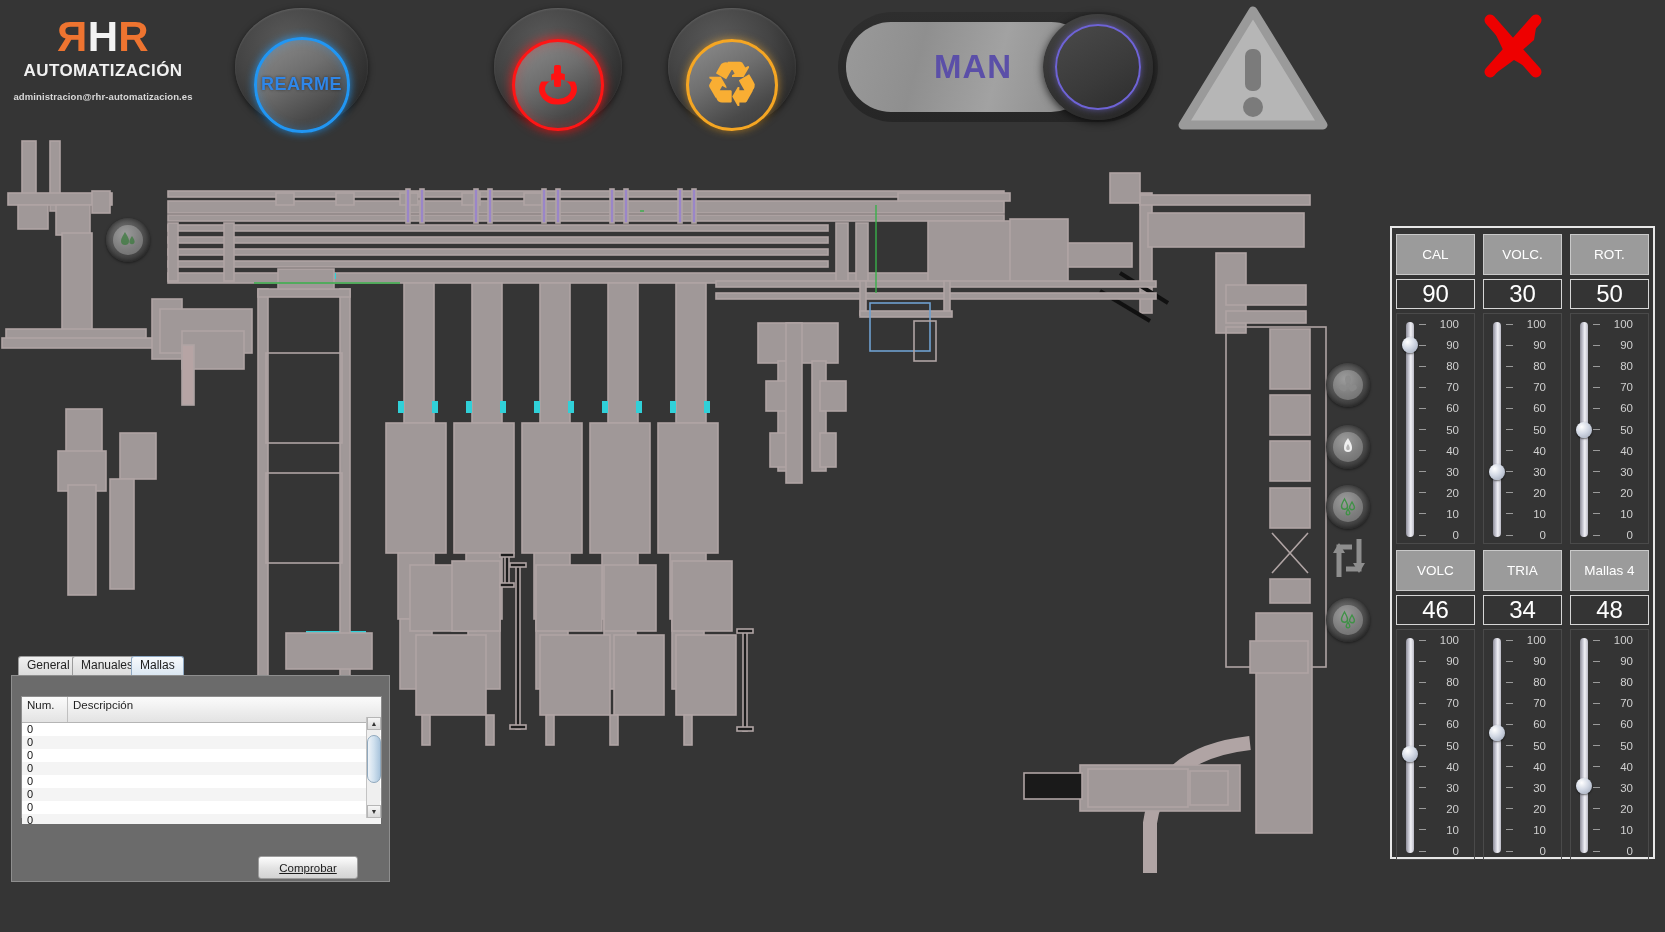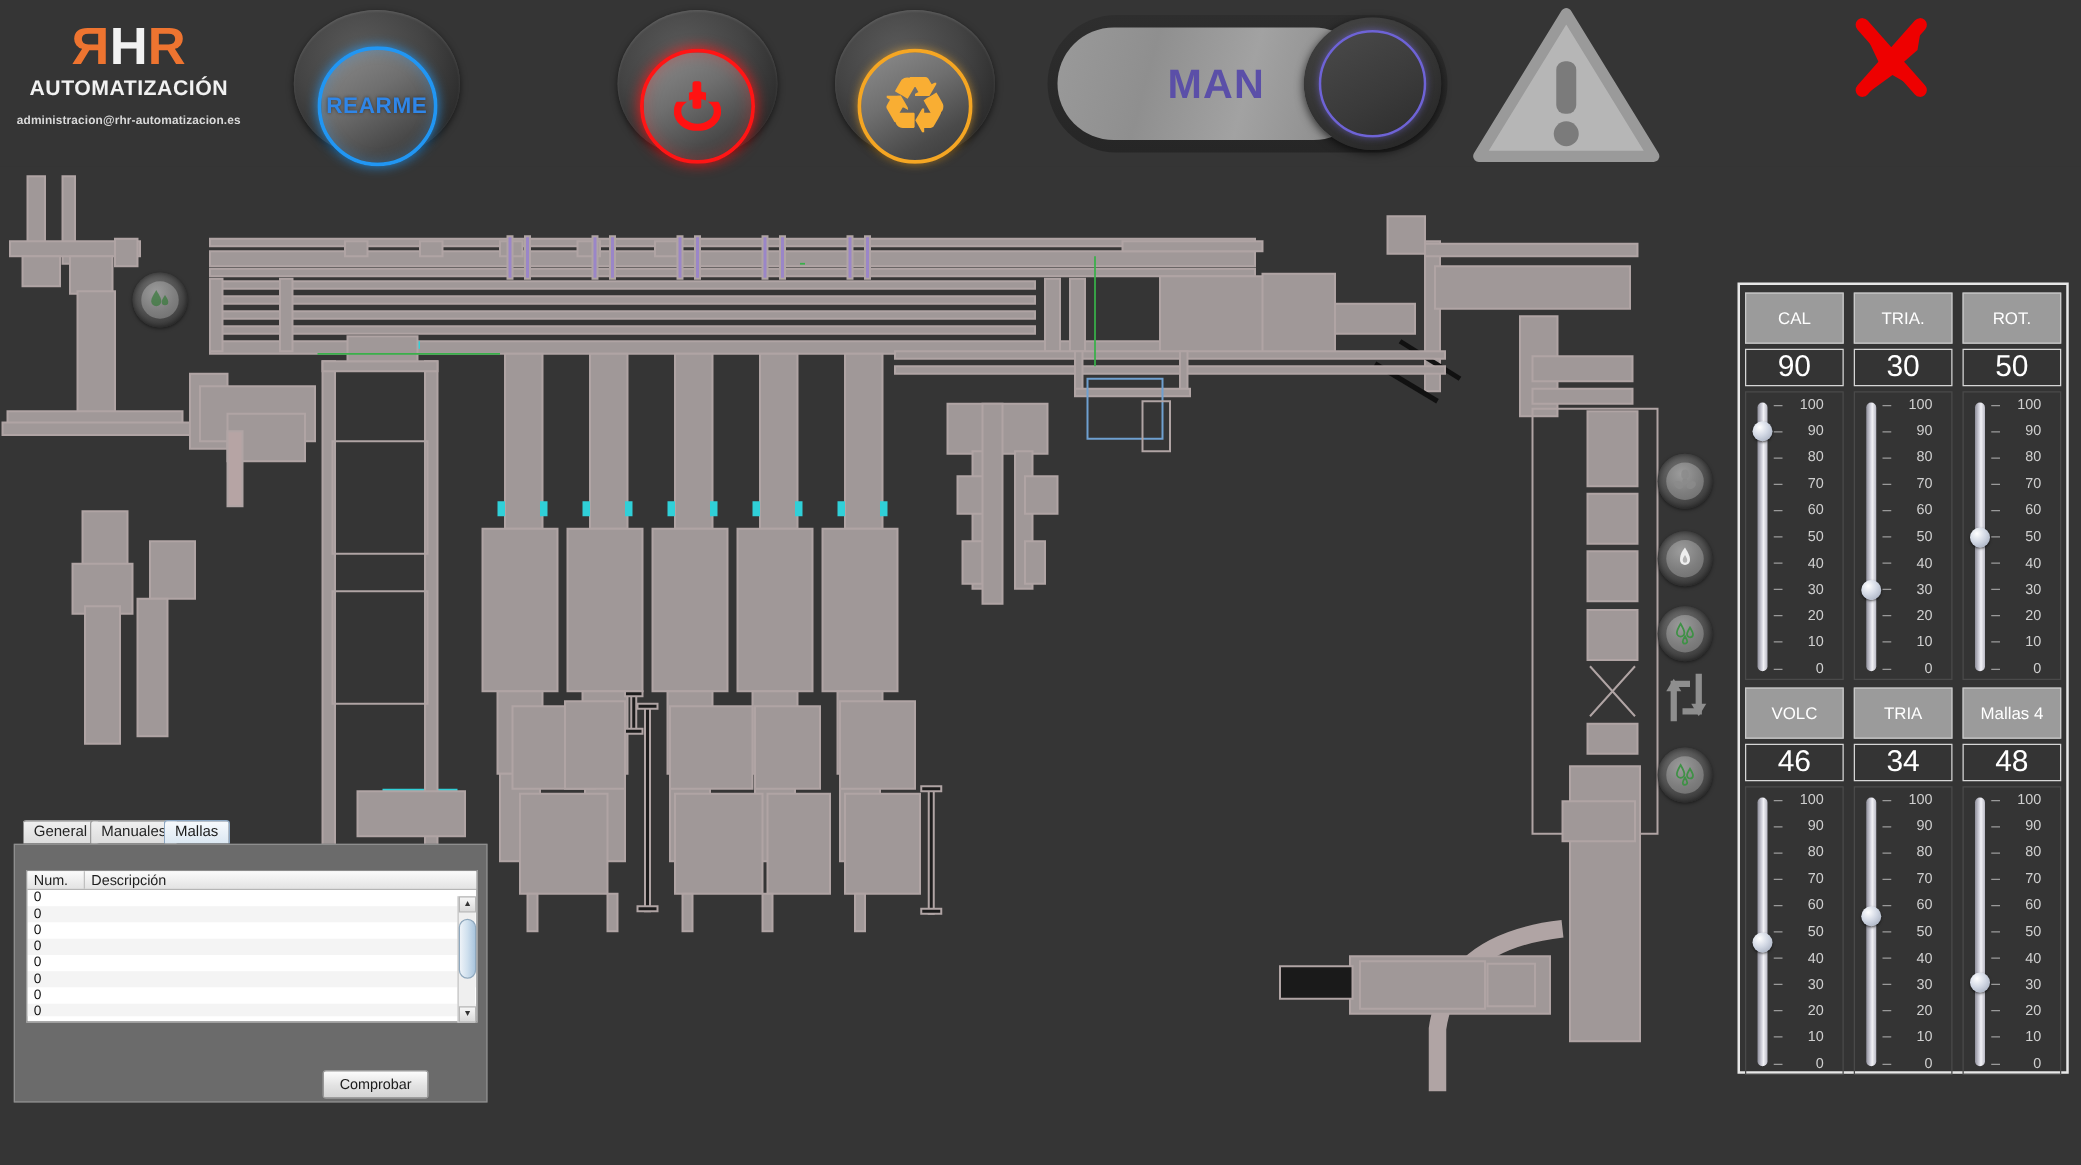--- a/index.html
+++ b/index.html
@@ -111,42 +111,42 @@
     font-size: 12px; color: #242424; line-height: 17px;
     background: linear-gradient(180deg, #f0f0f0 0%, #dcdcdc 100%); }
   .tab.active { background: linear-gradient(180deg, #f7fafd 0%, #dbe7f2 100%); color: #1b1b1b; border-color: #8fa9c4; }
   #tab-general { left: 7px; }
   #tab-manuales { left: 61px; }
   #tab-alarmas { left: 120px; }
   #alarm-body { position: absolute; left: 0; top: 19px; width: 379px; height: 207px;
     background: #6b6b6b; border: 1px solid #8e8e8e; }
   #alarm-table { position: absolute; left: 9px; top: 20px; width: 361px; height: 122px;
     background: #ffffff; border: 1px solid #8c8c8c; }
-  #alarm-head { display: flex; height: 15px;
+  #alarm-head { display: flex; height: 26px;
     background: linear-gradient(180deg, #fbfbfb 0%, #e3e3e3 100%); border-bottom: 1px solid #b5b5b5; }
   .th { font-size: 11.5px; color: #1e1e1e; padding: 2px 0 0 5px; }
   .th-num { width: 46px; border-right: 1px solid #c0c0c0; }
   .th-desc { flex: 1; }
   #alarm-rows { position: relative; height: 101px; overflow: hidden; }
   .arow { display: flex; height: 13px; font-size: 11px; color: #111; }
   .arow:nth-child(odd) { background: #ffffff; }
   .arow:nth-child(even) { background: #f4f4f4; }
   .arow .c-num { width: 46px; padding-left: 5px; }
   .arow .c-desc { flex: 1; }
   #alarm-scroll { position: absolute; right: 1px; top: 20px; width: 14px; height: 101px;
     background: #efefef; border-left: 1px solid #c3c3c3; }
   .sbtn { width: 14px; height: 13px; background: linear-gradient(180deg, #f6f6f6, #dadada);
     border: 1px solid #b6b6b6; font-size: 7px; color: #333; text-align: center; line-height: 11px; }
   #sb-thumb { position: absolute; left: 0; top: 18px; width: 14px; height: 48px;
     background: linear-gradient(90deg, #eef3f8, #cfe0ee 50%, #a9c4dc);
     border: 1px solid #8fa8bd; border-radius: 7px; }
-  #comprobar-btn { position: absolute; left: 246px; top: 180px; width: 85px; height: 23px;
+  #comprobar-btn { position: absolute; left: 246px; top: 180px; width: 100px; height: 23px;
     border: 1px solid #9c9c9c; border-radius: 3px;
     background: linear-gradient(180deg, #fdfdfd 0%, #e2e2e2 55%, #d3d3d3 100%);
-    font-size: 11.5px; color: #1b1b1b; display: flex; align-items: center; justify-content: center; }
+    font-size: 11.5px; color: #1b1b1b; display: flex; align-items: center; justify-content: center; text-decoration: underline; }
 
   
   .icon-btn { position: absolute; width: 44px; height: 44px; border-radius: 50%;
     background: radial-gradient(circle at 38% 28%, #6a6a6a 0%, #545454 45%, #3b3b3b 80%, #2e2e2e 100%);
     box-shadow: inset 0 0 6px rgba(0,0,0,.6), 0 1px 3px rgba(0,0,0,.5);
     display: flex; align-items: center; justify-content: center; }
   .icon-btn .face { width: 30px; height: 30px; border-radius: 50%;
     background: radial-gradient(circle at 40% 30%, #9c9c9c 0%, #7e7e7e 55%, #6b6b6b 100%);
     display: flex; align-items: center; justify-content: center; }
   #ib-a { left: 1326px; top: 363px; }
@@ -533,21 +533,21 @@
                 <span>10</span>
               </div>
               <div class="tick" style="top: 215px;">
                 <i></i>
                 <span>0</span>
               </div>
             </div>
           </div>
         </div>
         <div class="slider-col">
-          <div class="sc-name">TRIA.</div>
+          <div class="sc-name">VOLC.</div>
           <div class="sc-value">30</div>
           <div class="sc-slider">
             <div class="track"></div>
             <div class="thumb" style="top: 149.7px;"></div>
             <div class="ticks">
               <div class="tick" style="top: 4px;">
                 <i></i>
                 <span>100</span>
               </div>
               <div class="tick" style="top: 25.1px;">

